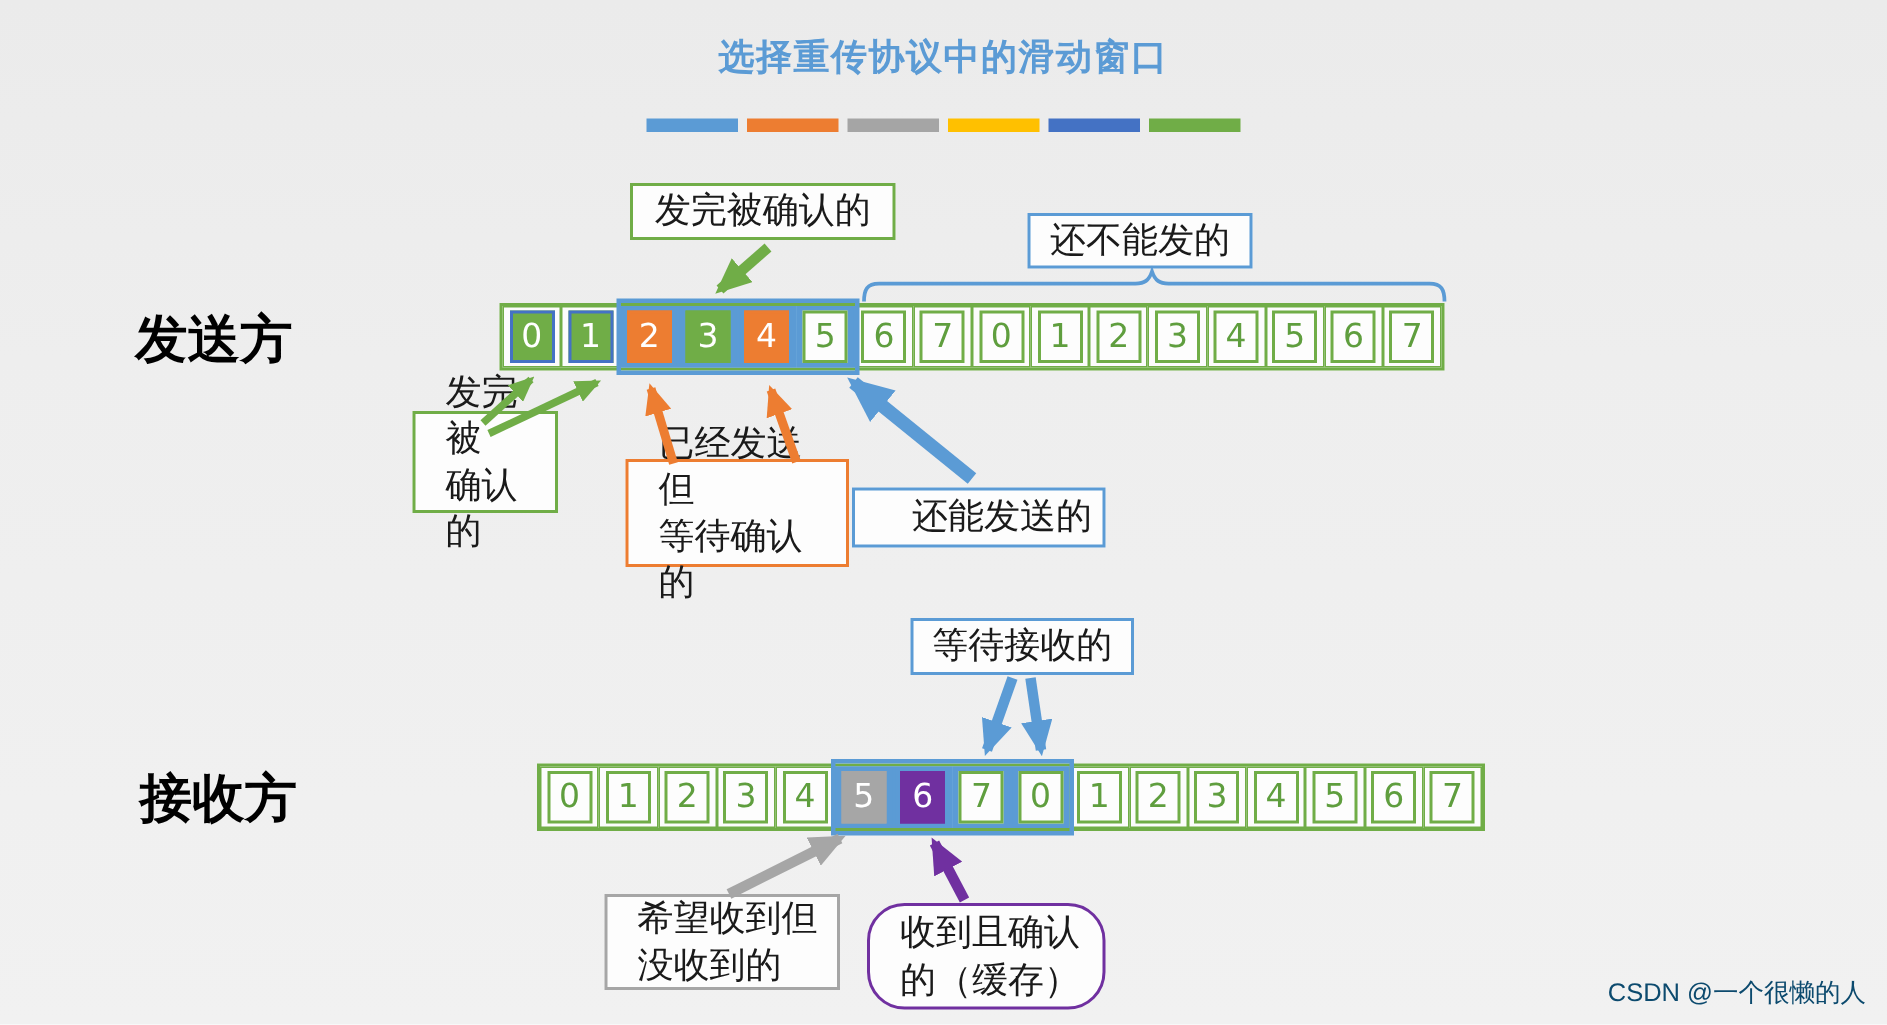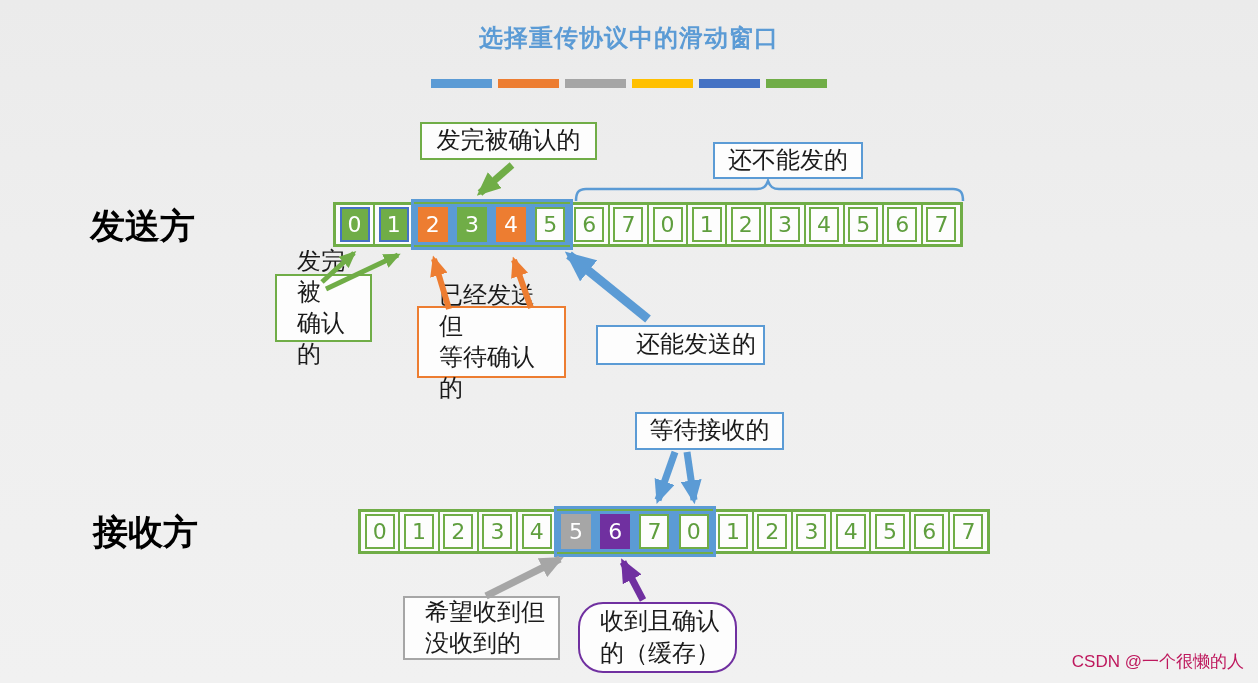--- a/index.html
+++ b/index.html
@@ -27,26 +27,26 @@
   .inner.s-gray{background:#A6A6A6;border-color:#A6A6A6;color:#fff;}
   .inner.s-purple{background:#7030A0;border-color:#7030A0;color:#fff;}
   .window-outline{border:3px solid #5B9BD5;pointer-events:none;box-sizing:border-box;}
   
   .callout{background:#FDFDFD;border:2px solid;box-sizing:border-box;
            font-family:"DejaVu Serif",serif;font-size:24px;color:#1a1a1a;
            display:flex;align-items:center;justify-content:center;
            white-space:pre-line;line-height:1.3;padding:1px 6px;}
   .callout.left{justify-content:flex-start;text-align:left;padding-left:20px;}
   .b-green{border-color:#70AD47;}
-  .b-blue{border-color:#5B9BD5;margin-left:28px;}
+  .b-blue{border-color:#5B9BD5;}
   .b-orange{border-color:#ED7D31;}
   .b-gray{border-color:#A6A6A6;}
   .b-purple{border-color:#7030A0;border-radius:25px;}
   .overlay-svg{left:0;top:0;pointer-events:none;}
-  .watermark{right:14px;top:650px;color:#be185d;font-size:17px;
+  .watermark{right:14px;top:650px;color:#0c4a6e;font-size:17px;
              font-family:"Liberation Sans",sans-serif;}
 </style>
 </head>
 <body>
 
 <div class="abs page-title">选择重传协议中的滑动窗口</div>
 
 <div class="abs dash-row" id="dash-row">
     <div class="dash" style="background: rgb(91, 155, 213);"></div>
     <div class="dash" style="background: rgb(237, 125, 49);"></div>

